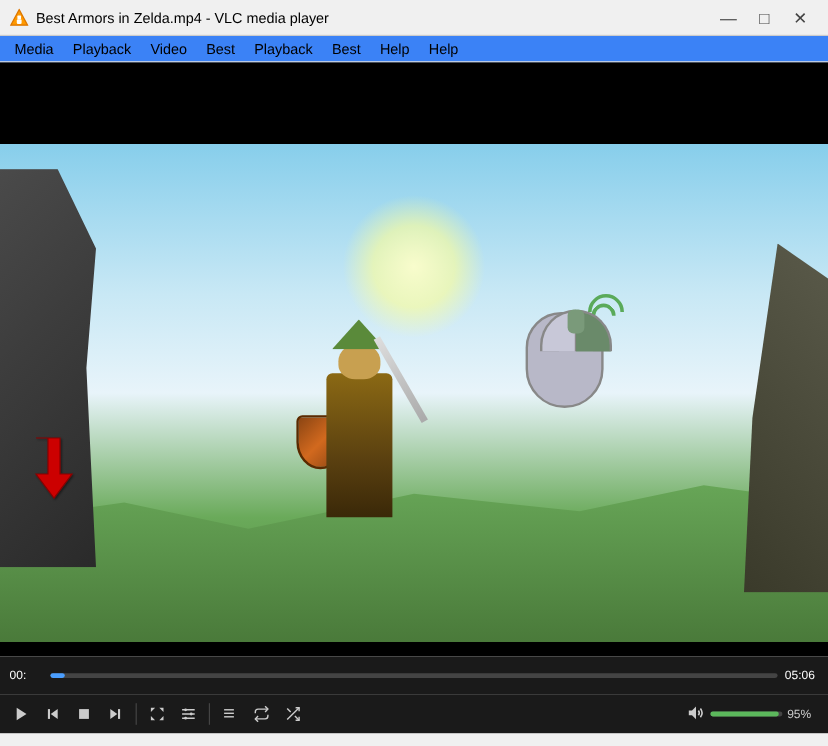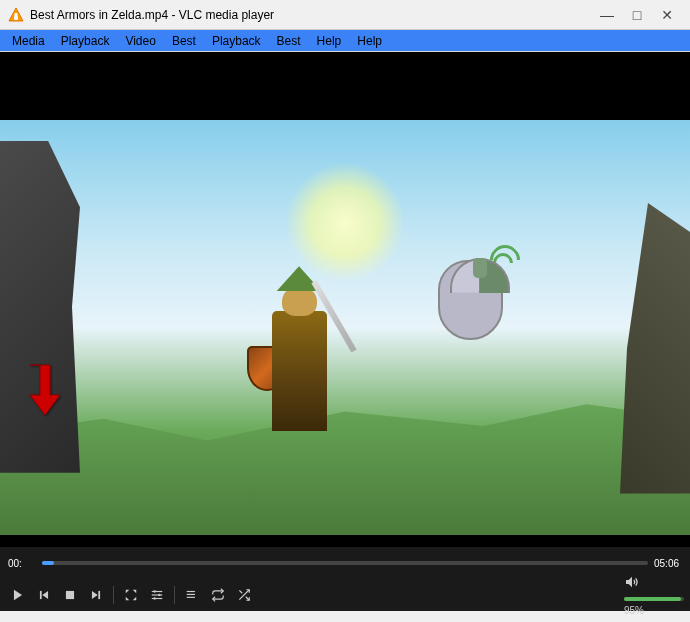--- a/index.html
+++ b/index.html
@@ -353,24 +353,23 @@
       fill: currentColor;
     }
     .ctrl-separator {
       width: 1px;
       height: 18px;
       background: #444;
       margin: 0 3px;
     }
     #volume-area {
       display: flex;
-      align-items: flex-start;
+      align-items: center;
       gap: 4px;
       margin-left: auto;
-      flex-direction: column;
     }
     #volume-icon {
       color: #ccc;
       font-size: 14px;
     }
     #volume-bar-container {
       width: 60px;
       height: 4px;
       background: #444;
       border-radius: 2px;

